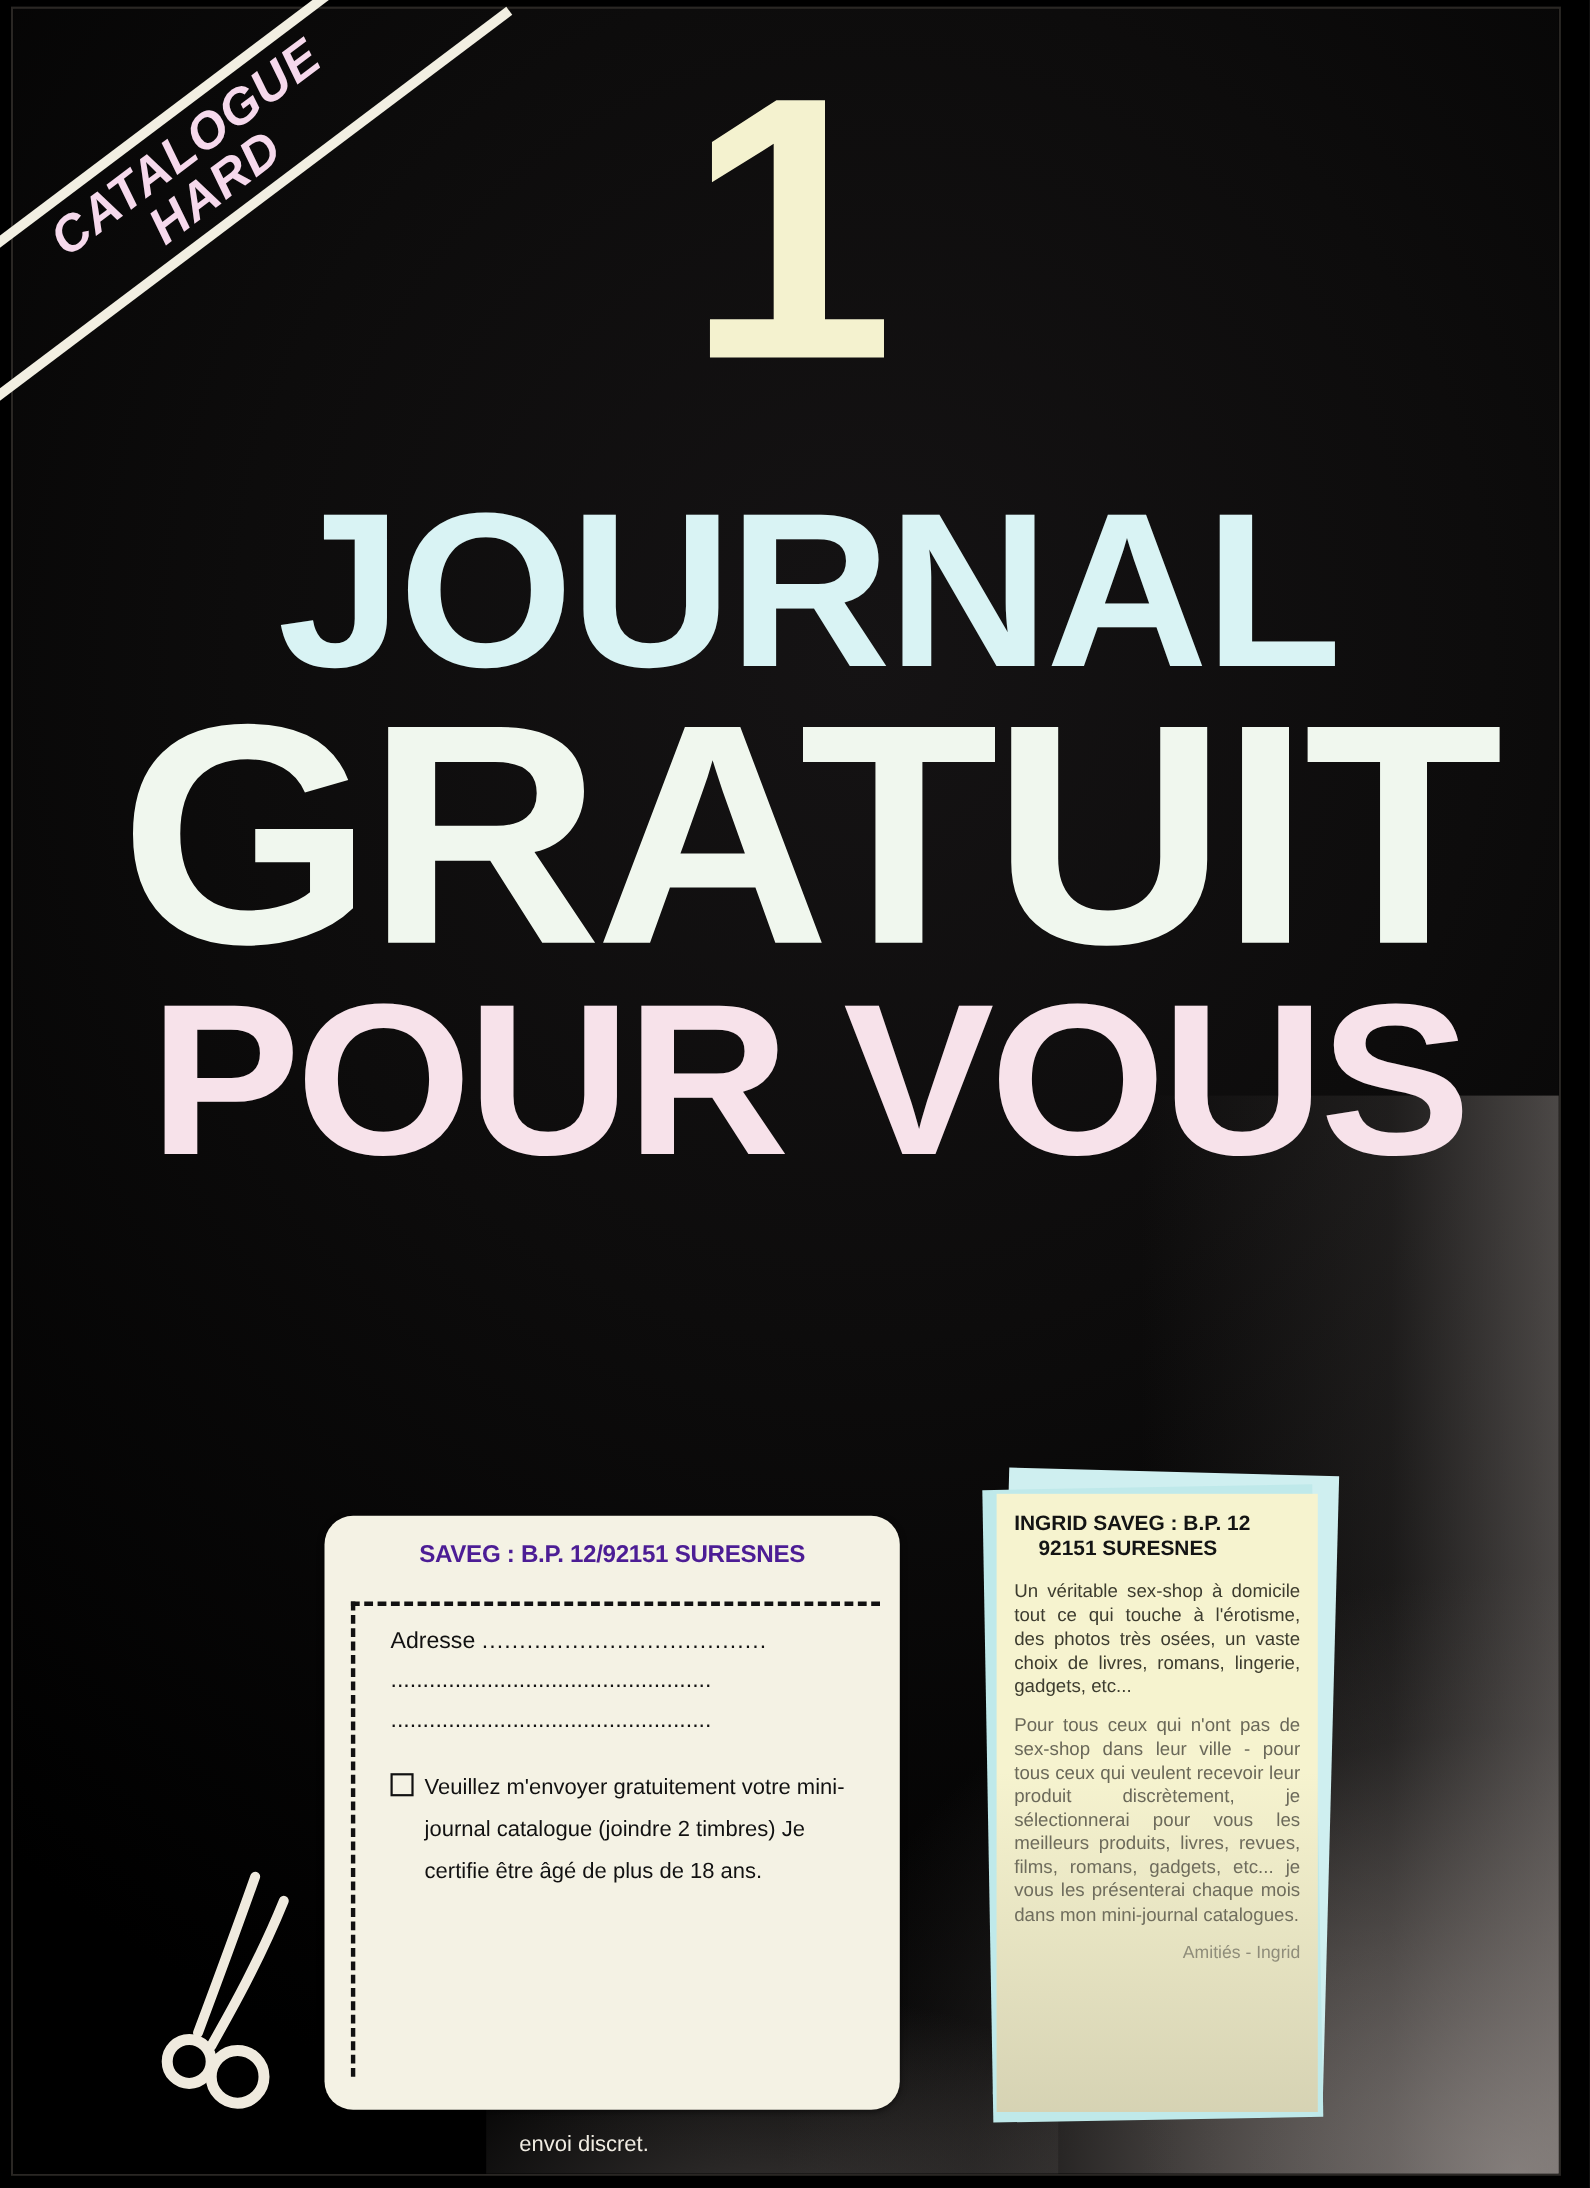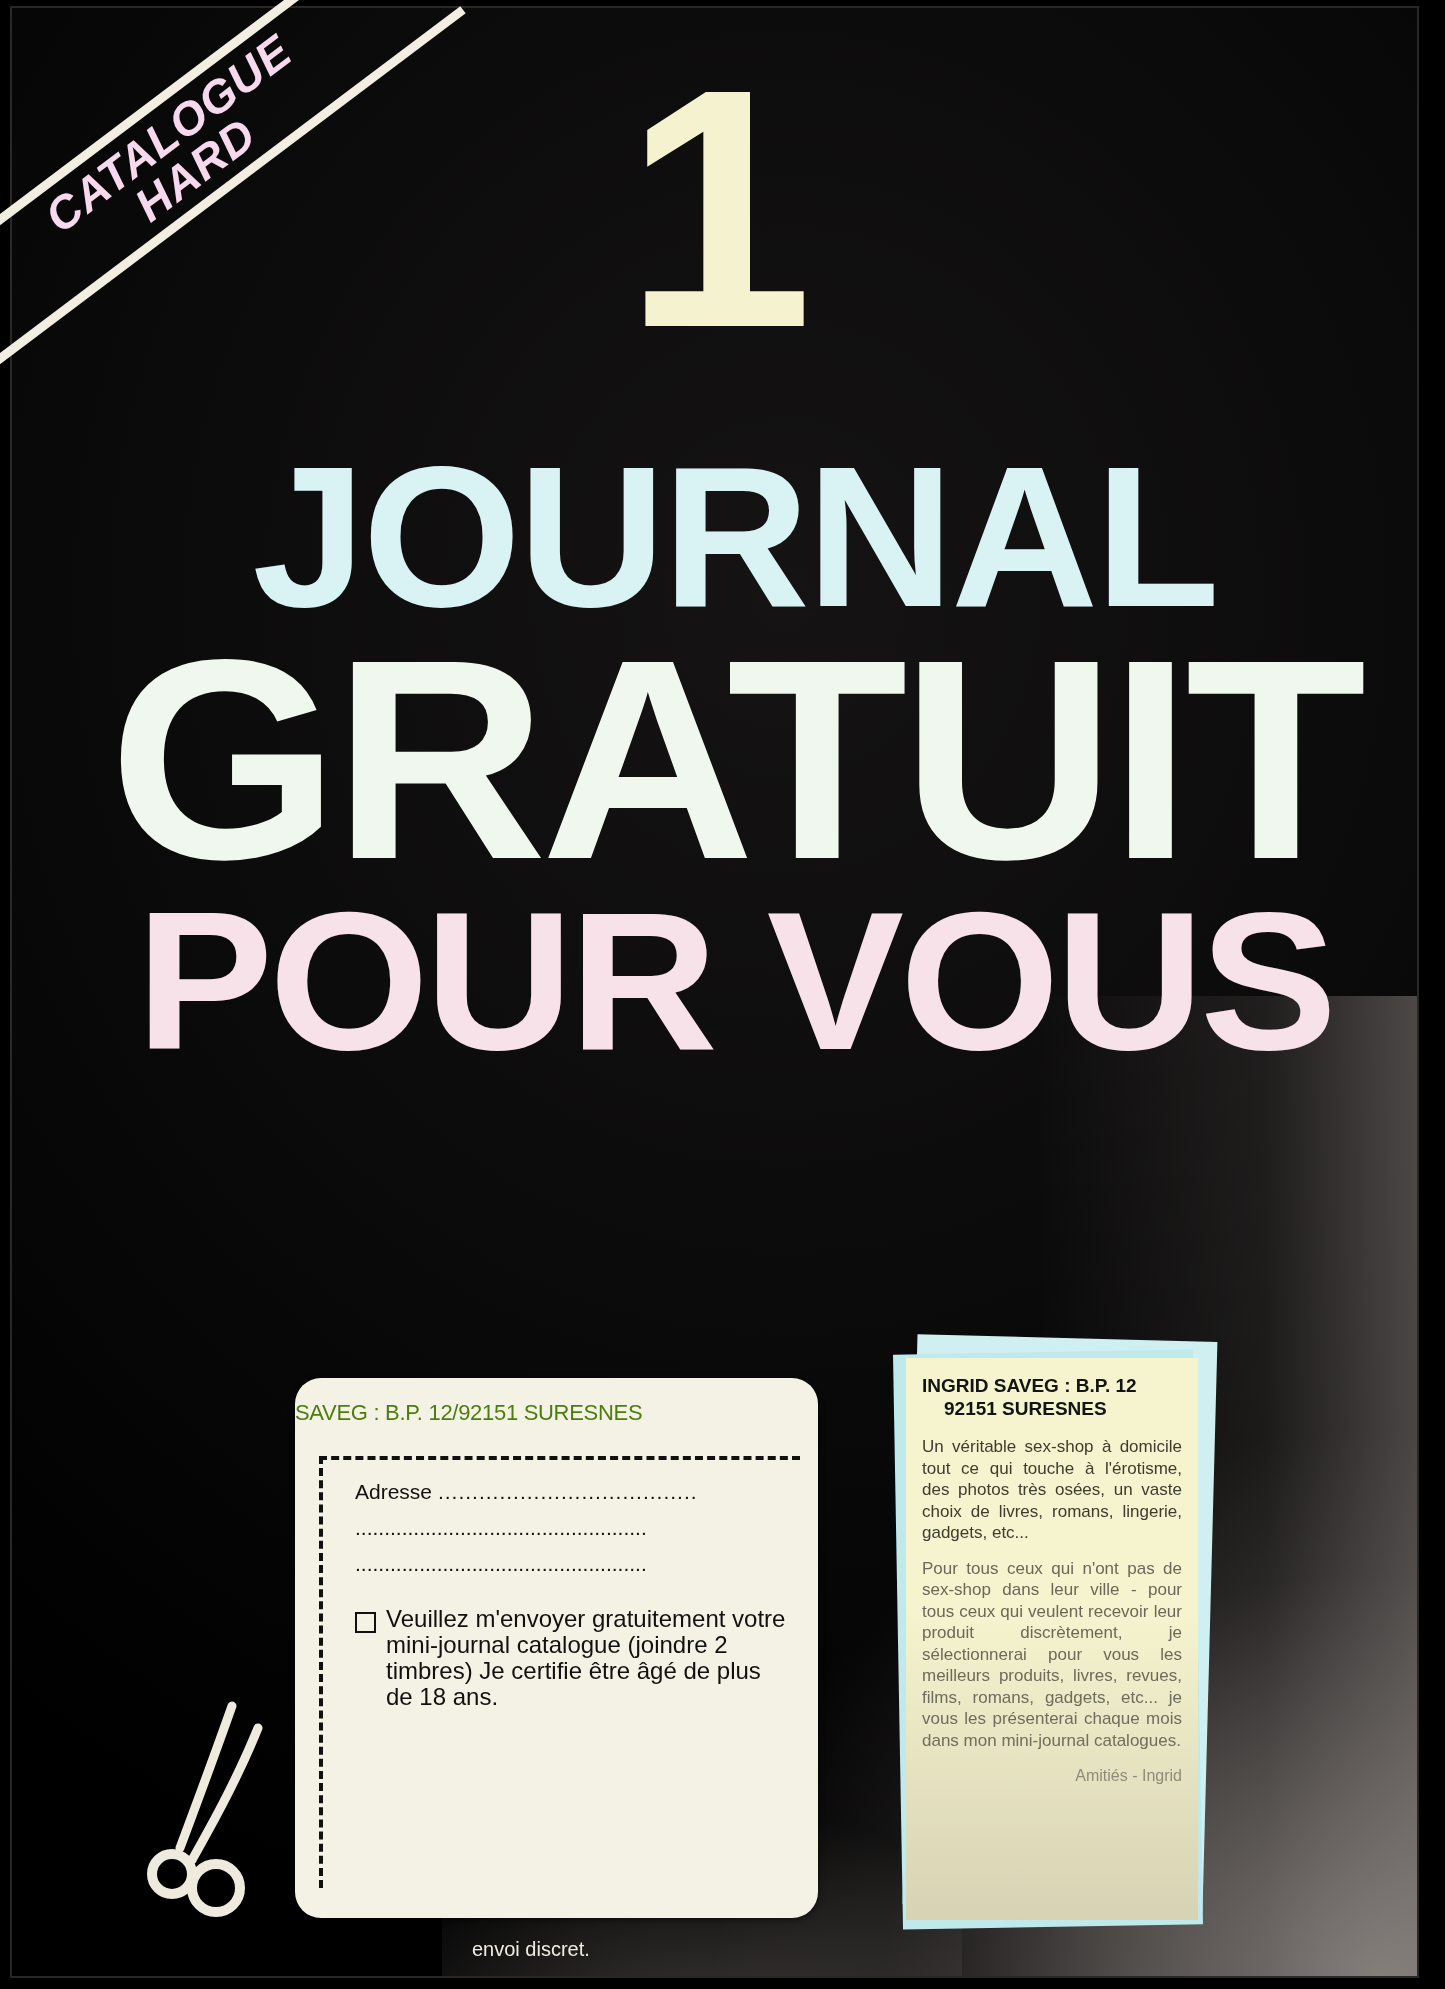--- a/index.html
+++ b/index.html
@@ -148,24 +148,24 @@
     position: absolute;
     left: 283px;
     top: 1370px;
     width: 523px;
     height: 540px;
     background: #f4f2e4;
     border-radius: 26px;
     box-shadow: 0 2px 6px rgba(0,0,0,0.5);
   }
   .coupon-title {
-    text-align: left;
+    text-align: center;
     font-size: 22px;
-    font-weight: normal;
-    color: #4d7c0f;
+    font-weight: bold;
+    color: #4c1d95;
     padding-top: 22px;
     letter-spacing: -0.3px;
   }
   .dashed {
     position: absolute;
     left: 24px;
     right: 18px;
     top: 78px;
     border-top: 4px dashed #111;
   }
@@ -195,22 +195,22 @@
   }
   .checkbox {
     width: 17px;
     height: 17px;
     border: 2px solid #111;
     margin-top: 6px;
     flex: 0 0 auto;
     background: #f4f2e4;
   }
   .check-text {
-    font-size: 24px;
-    line-height: 26px;
+    font-size: 20px;
+    line-height: 38px;
   }
   .signature {
     margin-top: 26px;
     font-size: 21px;
   }
 
   
   .scissors {
     position: absolute;
     left: 128px;

